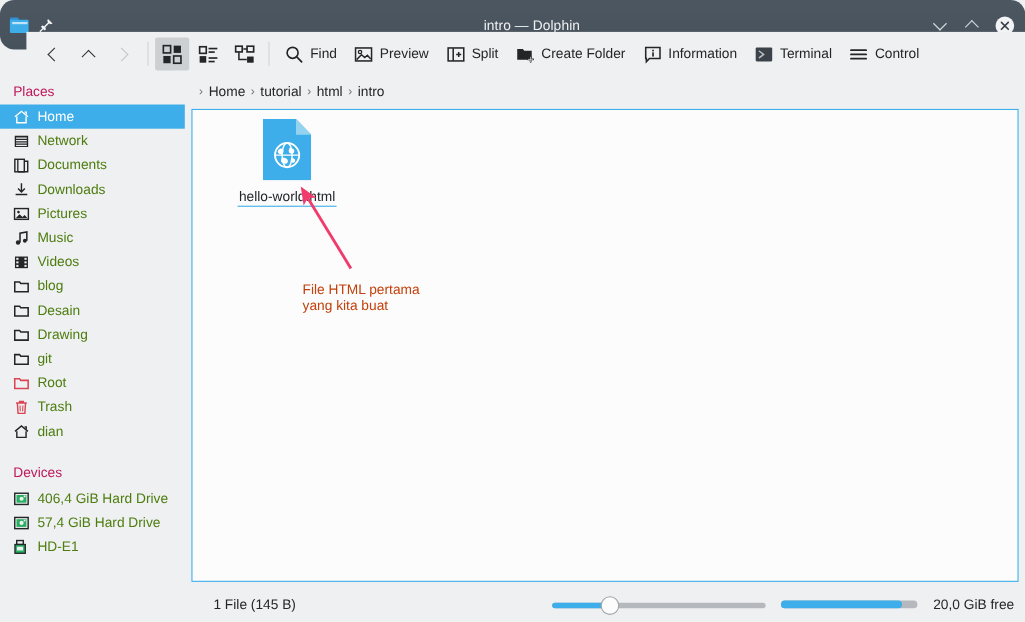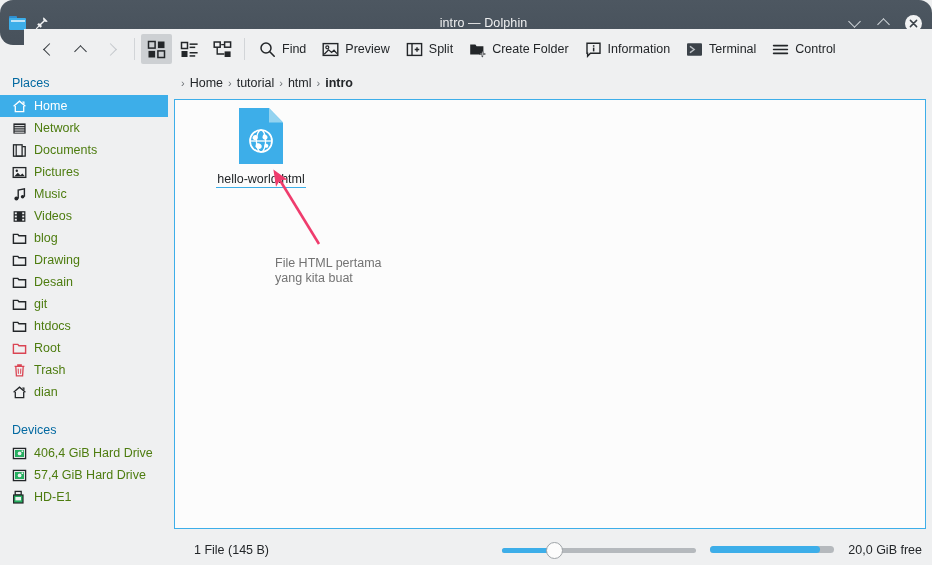--- a/index.html
+++ b/index.html
@@ -75,30 +75,30 @@
     padding: 0 8px; border-radius: 2px; color: #232629; font-size: 12.5px;
   }
   .tbicon { width: 17px; height: 17px; position: relative; flex: 0 0 17px; }
 
   
   .crumbbar {
     position: absolute; left: 174px; top: 70px; width: 752px; height: 26px;
     display: flex; align-items: center; padding-left: 6px;
   }
   .crumb { font-size: 12.5px; color: #232629; padding: 0 4px; }
-  .crumb.bold { font-weight: bold; text-align: center; }
+  .crumb.bold { font-weight: normal; text-align: center; }
   .crumb-sep { color: #6b7075; font-size: 11px; padding: 0 1px; }
 
   
   .sidebar {
     position: absolute; left: 0; top: 69px; width: 170px; height: 465px;
     background: #eff0f1; overflow: hidden;
   }
   .side-head {
-    font-size: 12.5px; color: #0369a1; padding: 7px 0 5px 12px;
+    font-size: 12.5px; color: #be185d; padding: 7px 0 5px 12px;
   }
   .side-item {
     display: flex; align-items: center; gap: 7px; height: 22px;
     padding-left: 12px; font-size: 12.5px; color: #4d7c0f;
   }
   .side-item.sel { background: #3daee9; color: #ffffff; width: 168px; }
   .side-icon { width: 15px; height: 15px; flex: 0 0 15px; position: relative; }
   .devices-gap { height: 13px; }
 
   
@@ -123,21 +123,21 @@
     background: #93d3f0;
     clip-path: polygon(0 0, 100% 100%, 0 100%);
   }
   .fi-label {
     margin-top: 7px; font-size: 12.5px; color: #232629;
     border-bottom: 1.5px solid #3daee9; line-height: 16px; padding: 0 1px;
   }
 
   .annot-text {
     position: absolute; left: 100px; top: 156px;
-    font-size: 12.5px; color: #737373; line-height: 15px; white-space: pre-line;
+    font-size: 12.5px; color: #c2410c; line-height: 15px; white-space: pre-line;
   }
 
   
   .statusbar {
     position: absolute; left: 0; top: 534px; width: 932px; height: 31px;
     background: #eff0f1; display: flex; align-items: center;
   }
   .status-text { font-size: 12.5px; color: #232629; padding-left: 194px; }
   .sb-right { margin-left: auto; display: flex; align-items: center; gap: 14px; padding-right: 10px; }
   .zoomslider { width: 194px; height: 16px; position: relative; }
@@ -357,20 +357,29 @@
     <span class="side-icon">
       <svg width="15" height="15" viewBox="0 0 15 15">
         <rect x="1.5" y="1.8" width="8.6" height="11.4" fill="none" stroke="#232629" stroke-width="1.3"></rect>
         <path d="M4.2 1.8 L4.2 13.2" stroke="#232629" stroke-width="1.2"></path>
         <path d="M10.4 3.6 L13.2 3.6 L13.2 13.2 L4.4 13.2" fill="none" stroke="#232629" stroke-width="1.3"></path>
       </svg>
     </span>
     <span>Documents</span>
   </div>
 
+  <div class="side-item">
+    <span class="side-icon">
+      <svg width="15" height="15" viewBox="0 0 15 15">
+        <path d="M7.5 1.6 L7.5 9.4 M4.4 6.4 L7.5 9.6 L10.6 6.4" fill="none" stroke="#232629" stroke-width="1.3"></path>
+        <path d="M2.2 11.8 L12.8 11.8" stroke="#232629" stroke-width="1.5"></path>
+      </svg>
+    </span>
+    <span>Downloads</span>
+  </div>
 
   <div class="side-item">
     <span class="side-icon">
       <svg width="15" height="15" viewBox="0 0 15 15">
         <rect x="1.2" y="2.6" width="12.6" height="9.8" fill="none" stroke="#232629" stroke-width="1.3"></rect>
         <circle cx="4.8" cy="5.8" r="1.2" fill="#232629"></circle>
         <path d="M2.2 11.4 L5.8 7.8 L8.4 10.2 L10.4 8.4 L12.8 11.2 Z" fill="#232629"></path>
       </svg>
     </span>
     <span>Pictures</span>
@@ -410,49 +419,41 @@
     </span>
     <span>blog</span>
   </div>
 
   <div class="side-item">
     <span class="side-icon">
       <svg width="15" height="15" viewBox="0 0 15 15">
         <path d="M1.4 3.4 L5.8 3.4 L6.9 4.8 L13.6 4.8 L13.6 12.2 L1.4 12.2 Z" fill="none" stroke="#232629" stroke-width="1.4"></path>
       </svg>
     </span>
+    <span>Desain</span>
+  </div>
+
+  <div class="side-item">
+    <span class="side-icon">
+      <svg width="15" height="15" viewBox="0 0 15 15">
+        <path d="M1.4 3.4 L5.8 3.4 L6.9 4.8 L13.6 4.8 L13.6 12.2 L1.4 12.2 Z" fill="none" stroke="#232629" stroke-width="1.4"></path>
+      </svg>
+    </span>
     <span>Drawing</span>
   </div>
 
   <div class="side-item">
     <span class="side-icon">
       <svg width="15" height="15" viewBox="0 0 15 15">
         <path d="M1.4 3.4 L5.8 3.4 L6.9 4.8 L13.6 4.8 L13.6 12.2 L1.4 12.2 Z" fill="none" stroke="#232629" stroke-width="1.4"></path>
       </svg>
     </span>
-    <span>Desain</span>
-  </div>
-
-  <div class="side-item">
-    <span class="side-icon">
-      <svg width="15" height="15" viewBox="0 0 15 15">
-        <path d="M1.4 3.4 L5.8 3.4 L6.9 4.8 L13.6 4.8 L13.6 12.2 L1.4 12.2 Z" fill="none" stroke="#232629" stroke-width="1.4"></path>
-      </svg>
-    </span>
     <span>git</span>
   </div>
 
-  <div class="side-item">
-    <span class="side-icon">
-      <svg width="15" height="15" viewBox="0 0 15 15">
-        <path d="M1.4 3.4 L5.8 3.4 L6.9 4.8 L13.6 4.8 L13.6 12.2 L1.4 12.2 Z" fill="none" stroke="#232629" stroke-width="1.4"></path>
-      </svg>
-    </span>
-    <span>htdocs</span>
-  </div>
 
   <div class="side-item">
     <span class="side-icon">
       <svg width="15" height="15" viewBox="0 0 15 15">
         <path d="M1.4 3.4 L5.8 3.4 L6.9 4.8 L13.6 4.8 L13.6 12.2 L1.4 12.2 Z" fill="none" stroke="#da4453" stroke-width="1.4"></path>
       </svg>
     </span>
     <span>Root</span>
   </div>
 

